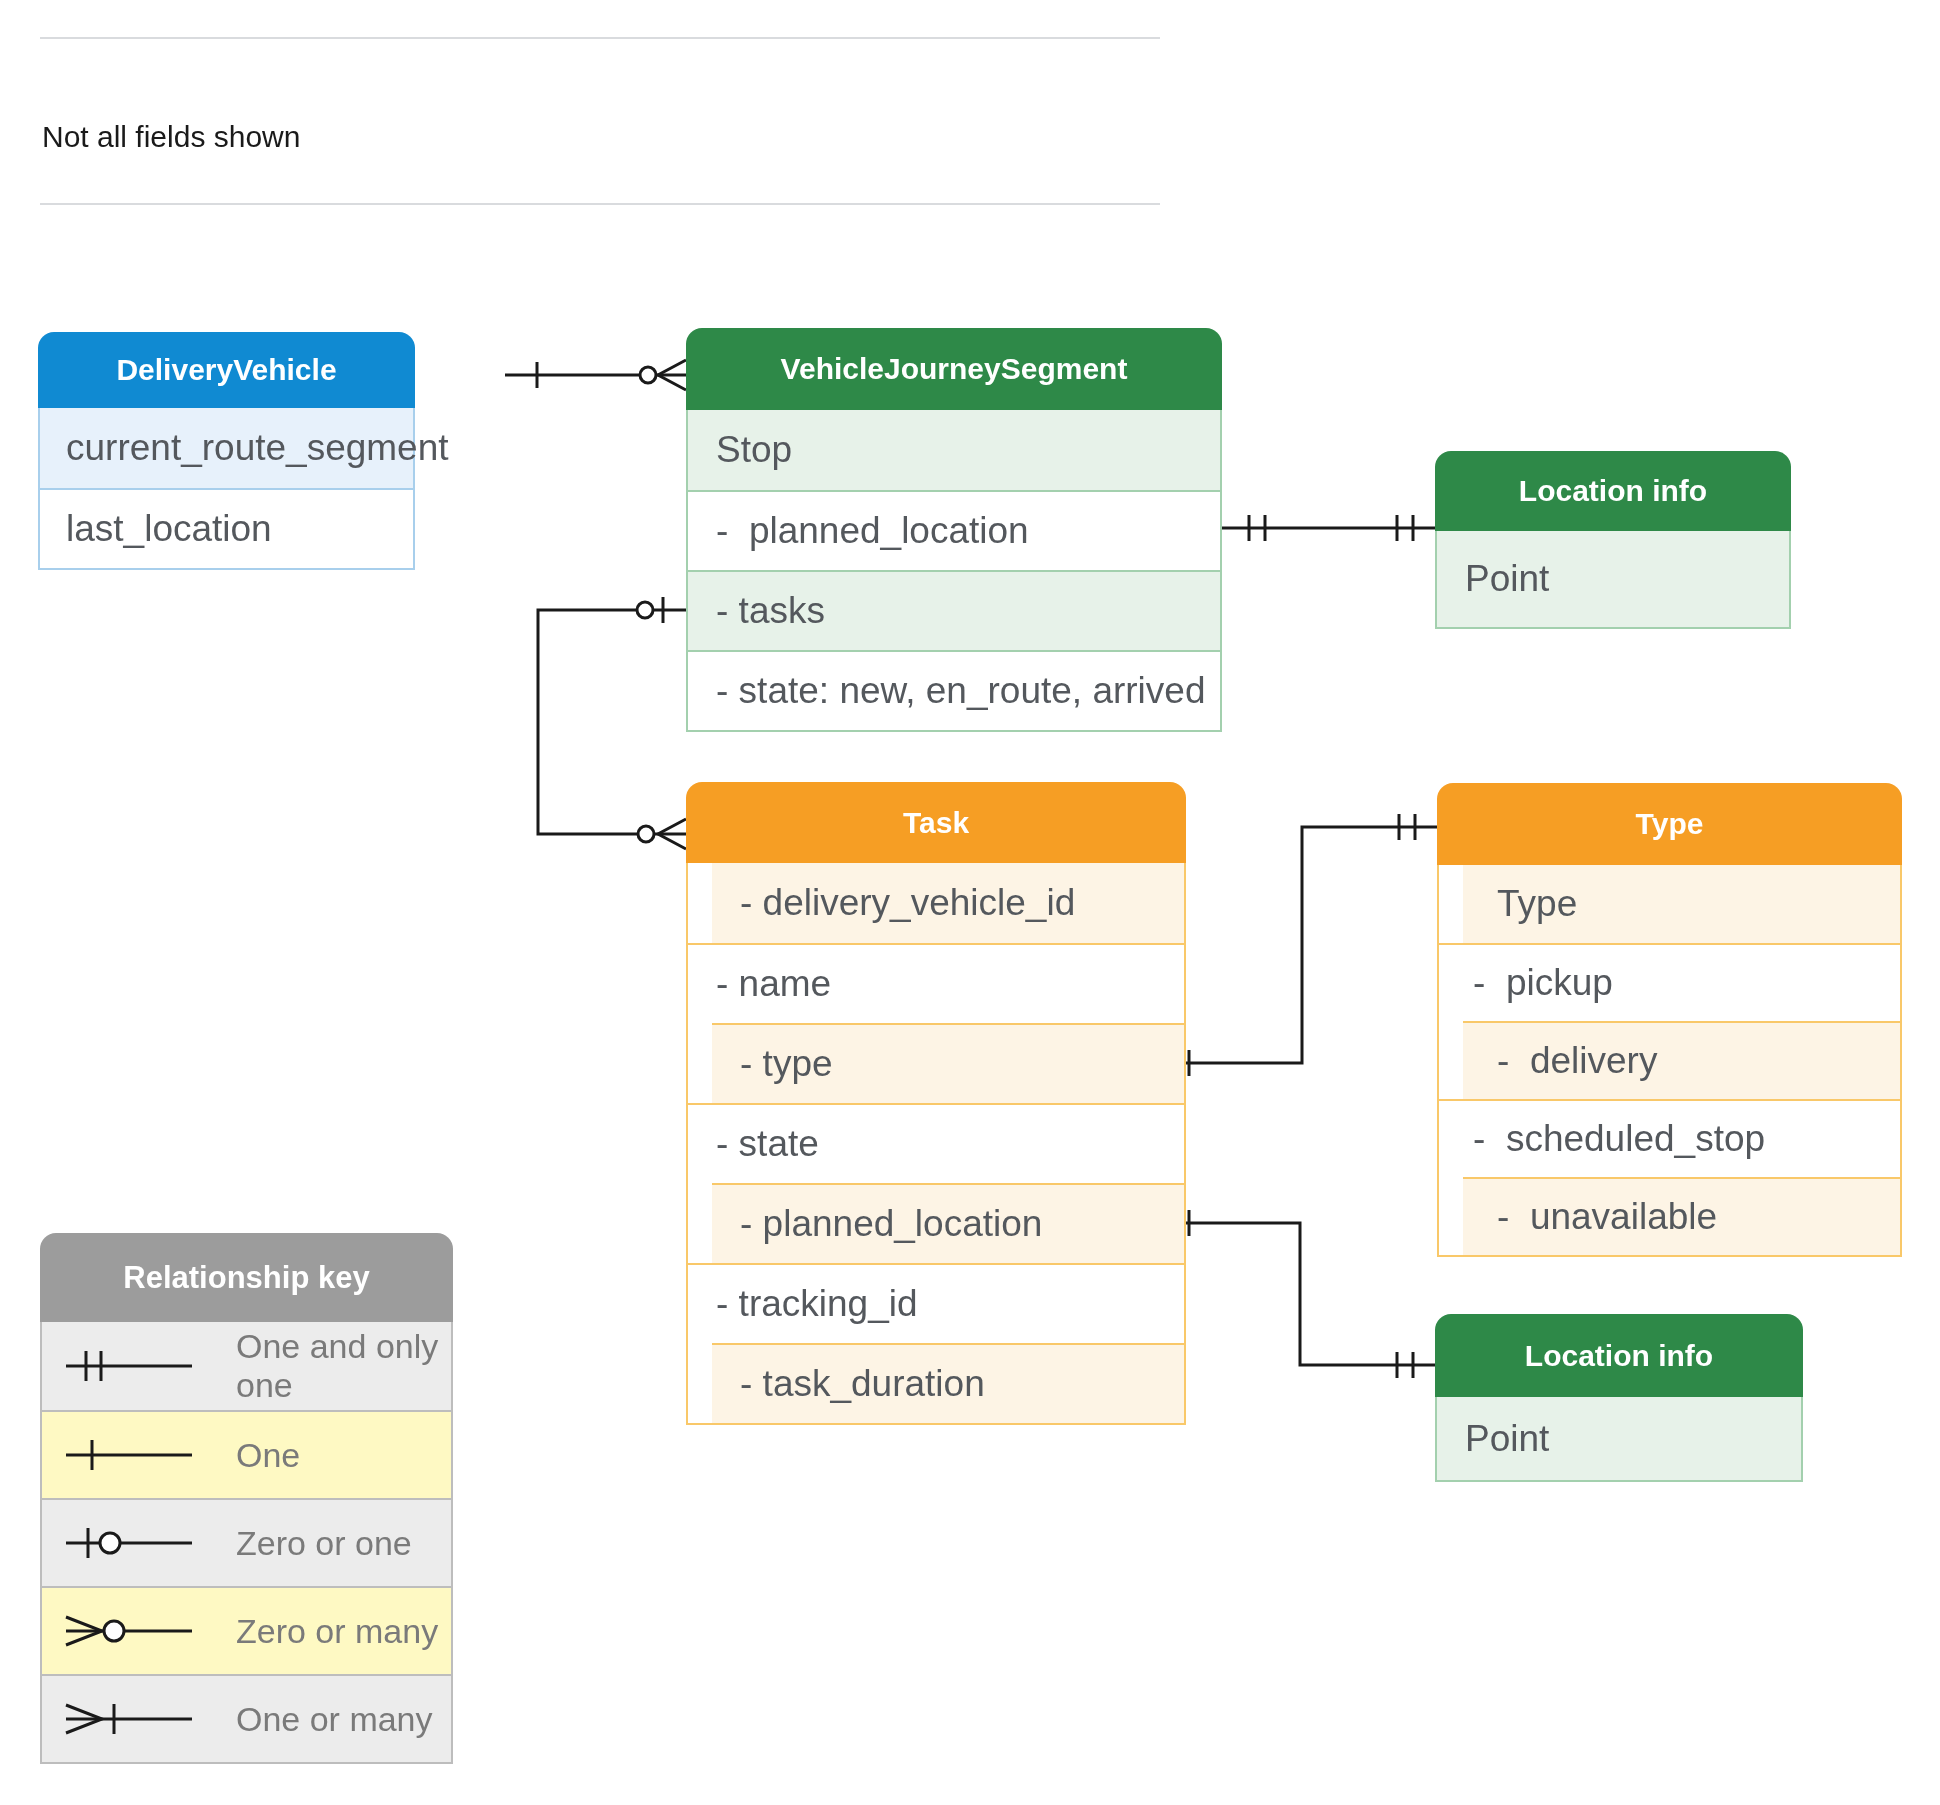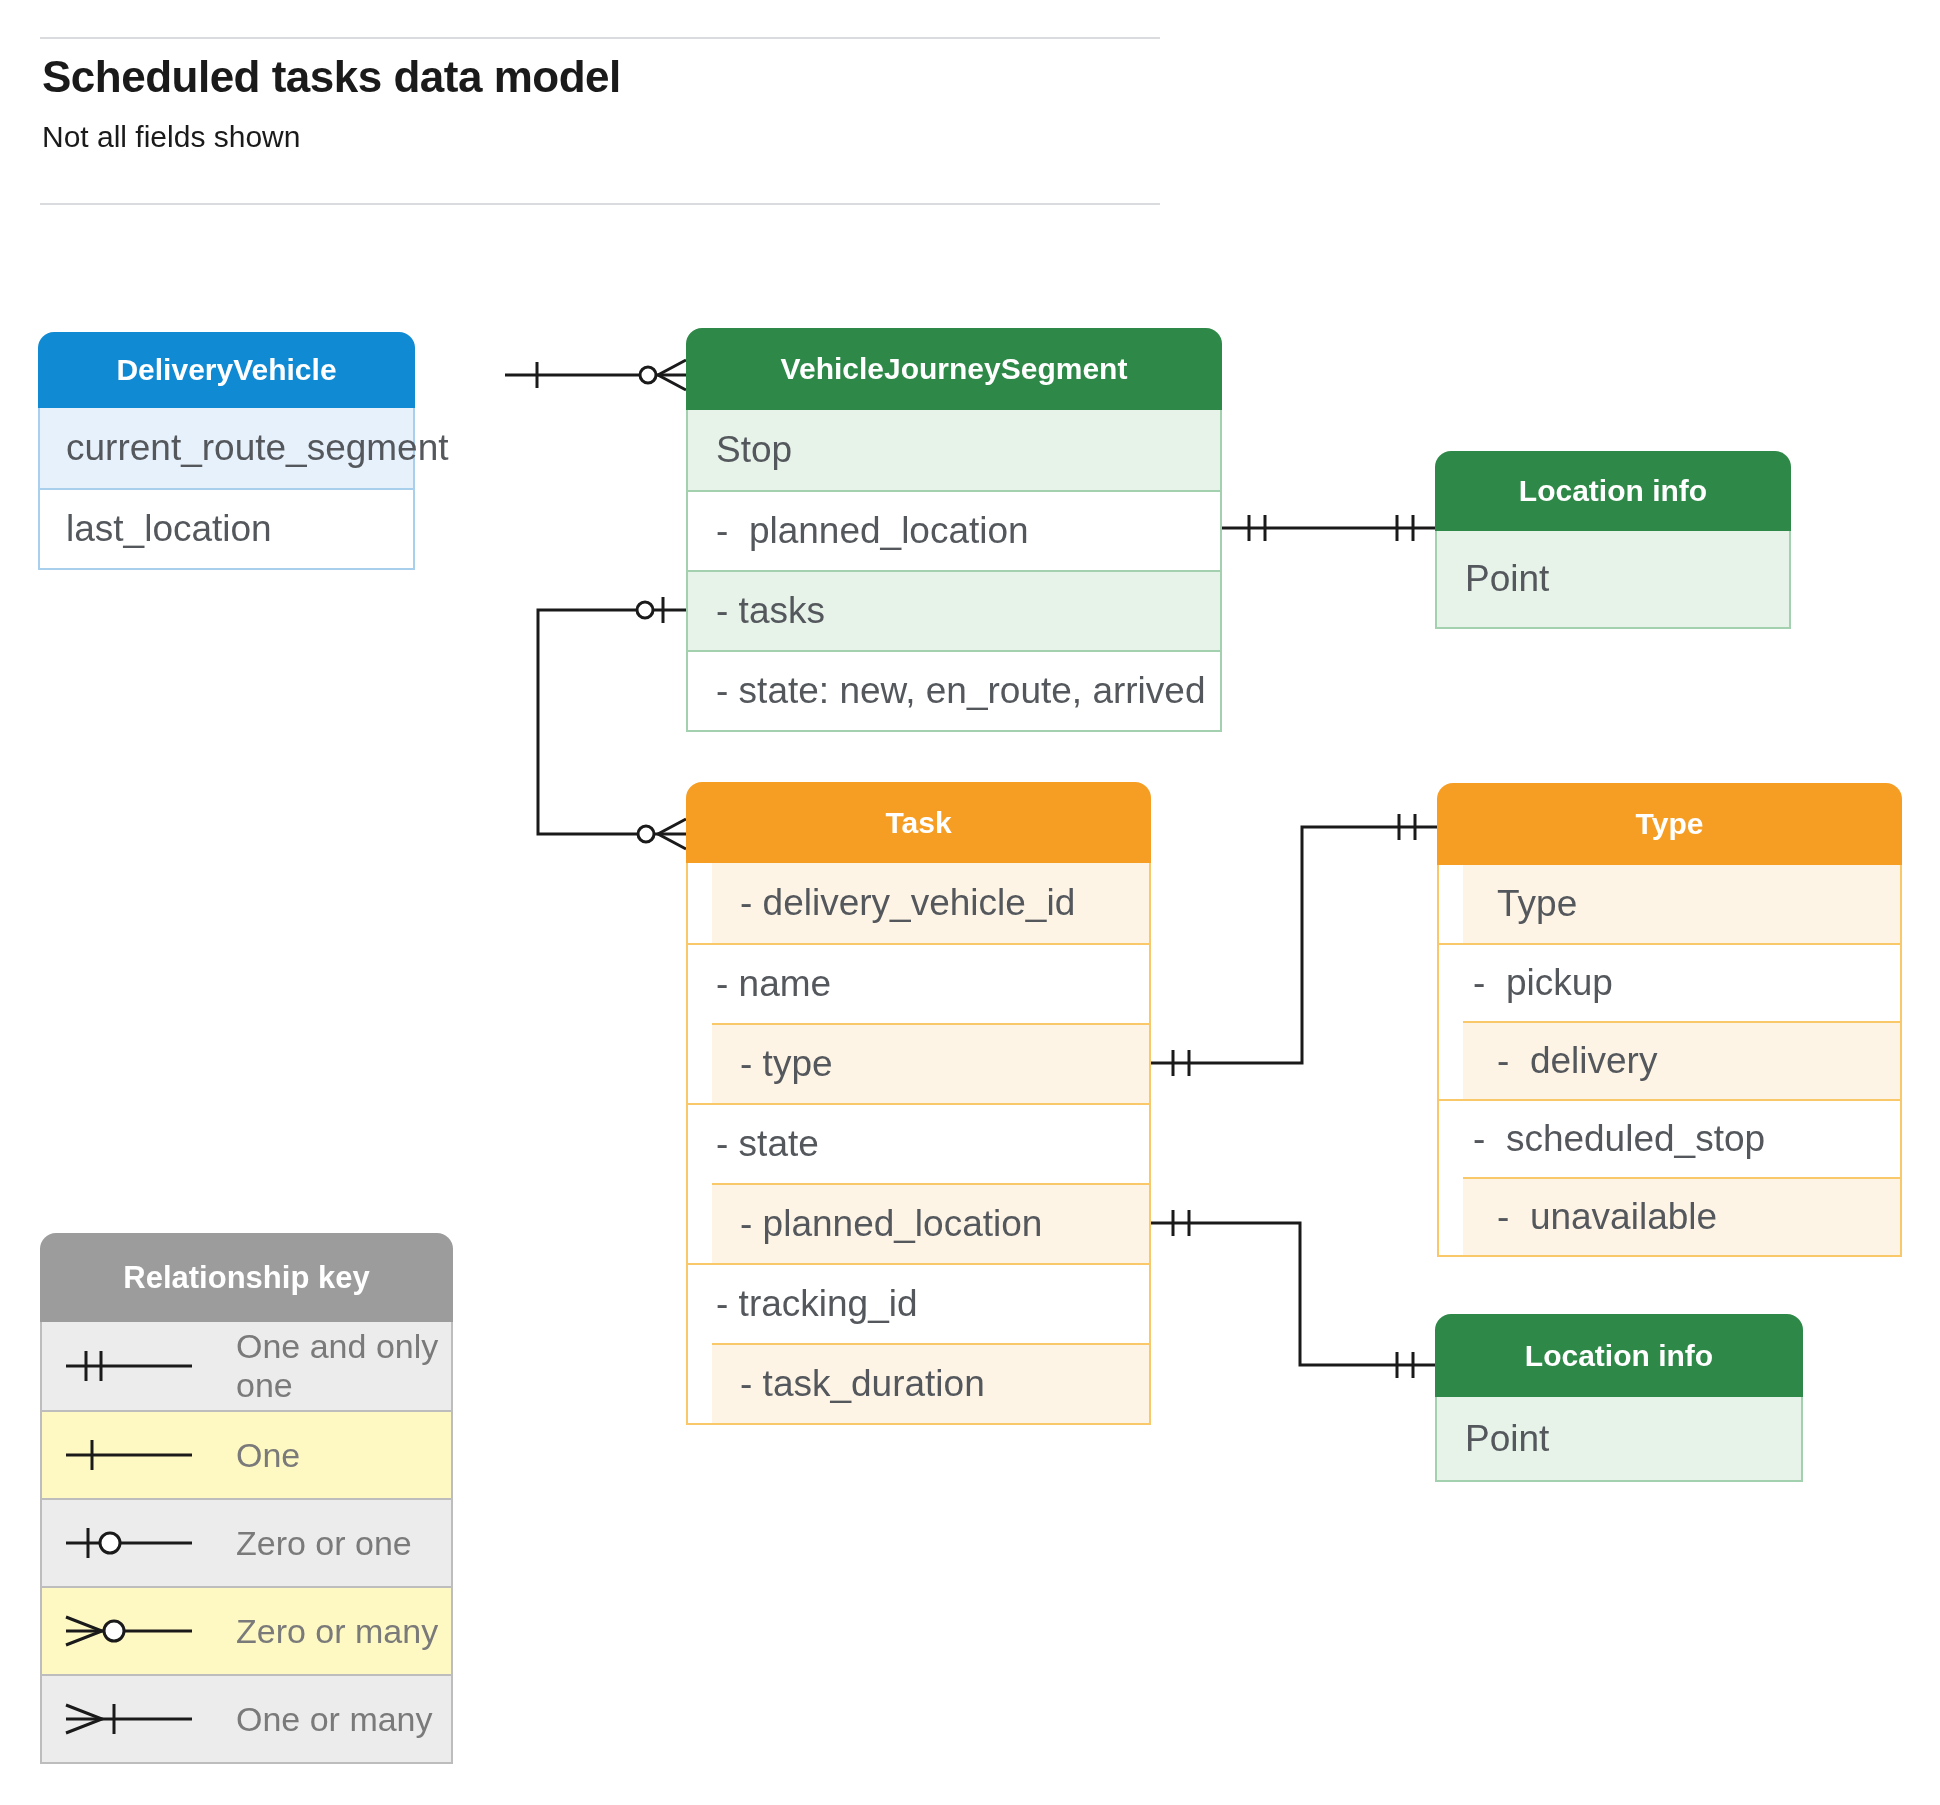--- a/index.html
+++ b/index.html
@@ -92,21 +92,21 @@
   #e-dv .row { height: 80px; padding-left: 26px; }
 
   #e-vjs  { left: 686px;  top: 328px;  width: 536px; }
   #e-vjs .hdr { height: 82px; }
   #e-vjs .row { height: 80px; }
 
   #e-li1  { left: 1435px; top: 451px;  width: 356px; }
   #e-li1 .hdr { height: 80px; }
   #e-li1 .row { height: 96px; }
 
-  #e-task { left: 686px;  top: 782px;  width: 465px; }
+  #e-task { left: 686px;  top: 782px;  width: 500px; }
   #e-task .hdr { height: 81px; }
   #e-task .row { height: 80px; }
 
   #e-type { left: 1437px; top: 783px;  width: 465px; }
   #e-type .hdr { height: 82px; }
   #e-type .row { height: 78px; padding-left: 34px; }
 
   #e-li2  { left: 1435px; top: 1314px; width: 368px; }
   #e-li2 .hdr { height: 83px; }
   #e-li2 .row { height: 83px; }
@@ -137,21 +137,20 @@
   #legend .sym * { stroke: var(--line, #1a1a1a); stroke-width: 3; fill: none; }
   #legend .sym circle { fill: #ffffff; }
   #legend .lbl { margin-left: 42px; font-size: 34px; color: var(--legend_text, #7A7A7A); }
 </style>
 </head>
 <body>
 
 <div class="canvas">
 
   <div class="rule" style="top:37px;"></div>
-  <div class="page-title">Scheduled tasks data model</div>
   <div class="page-subtitle">Not all fields shown</div>
   <div class="rule" style="top:203px;"></div>
 
   <svg class="connectors" viewBox="0 0 1940 1805">
 
     <g>
       <line x1="505" y1="375" x2="686" y2="375"></line>
       <line x1="537" y1="362" x2="537" y2="388"></line>
       <circle cx="648" cy="375" r="8"></circle>
       <path d="M686,360 L658,375 L686,390"></path>

